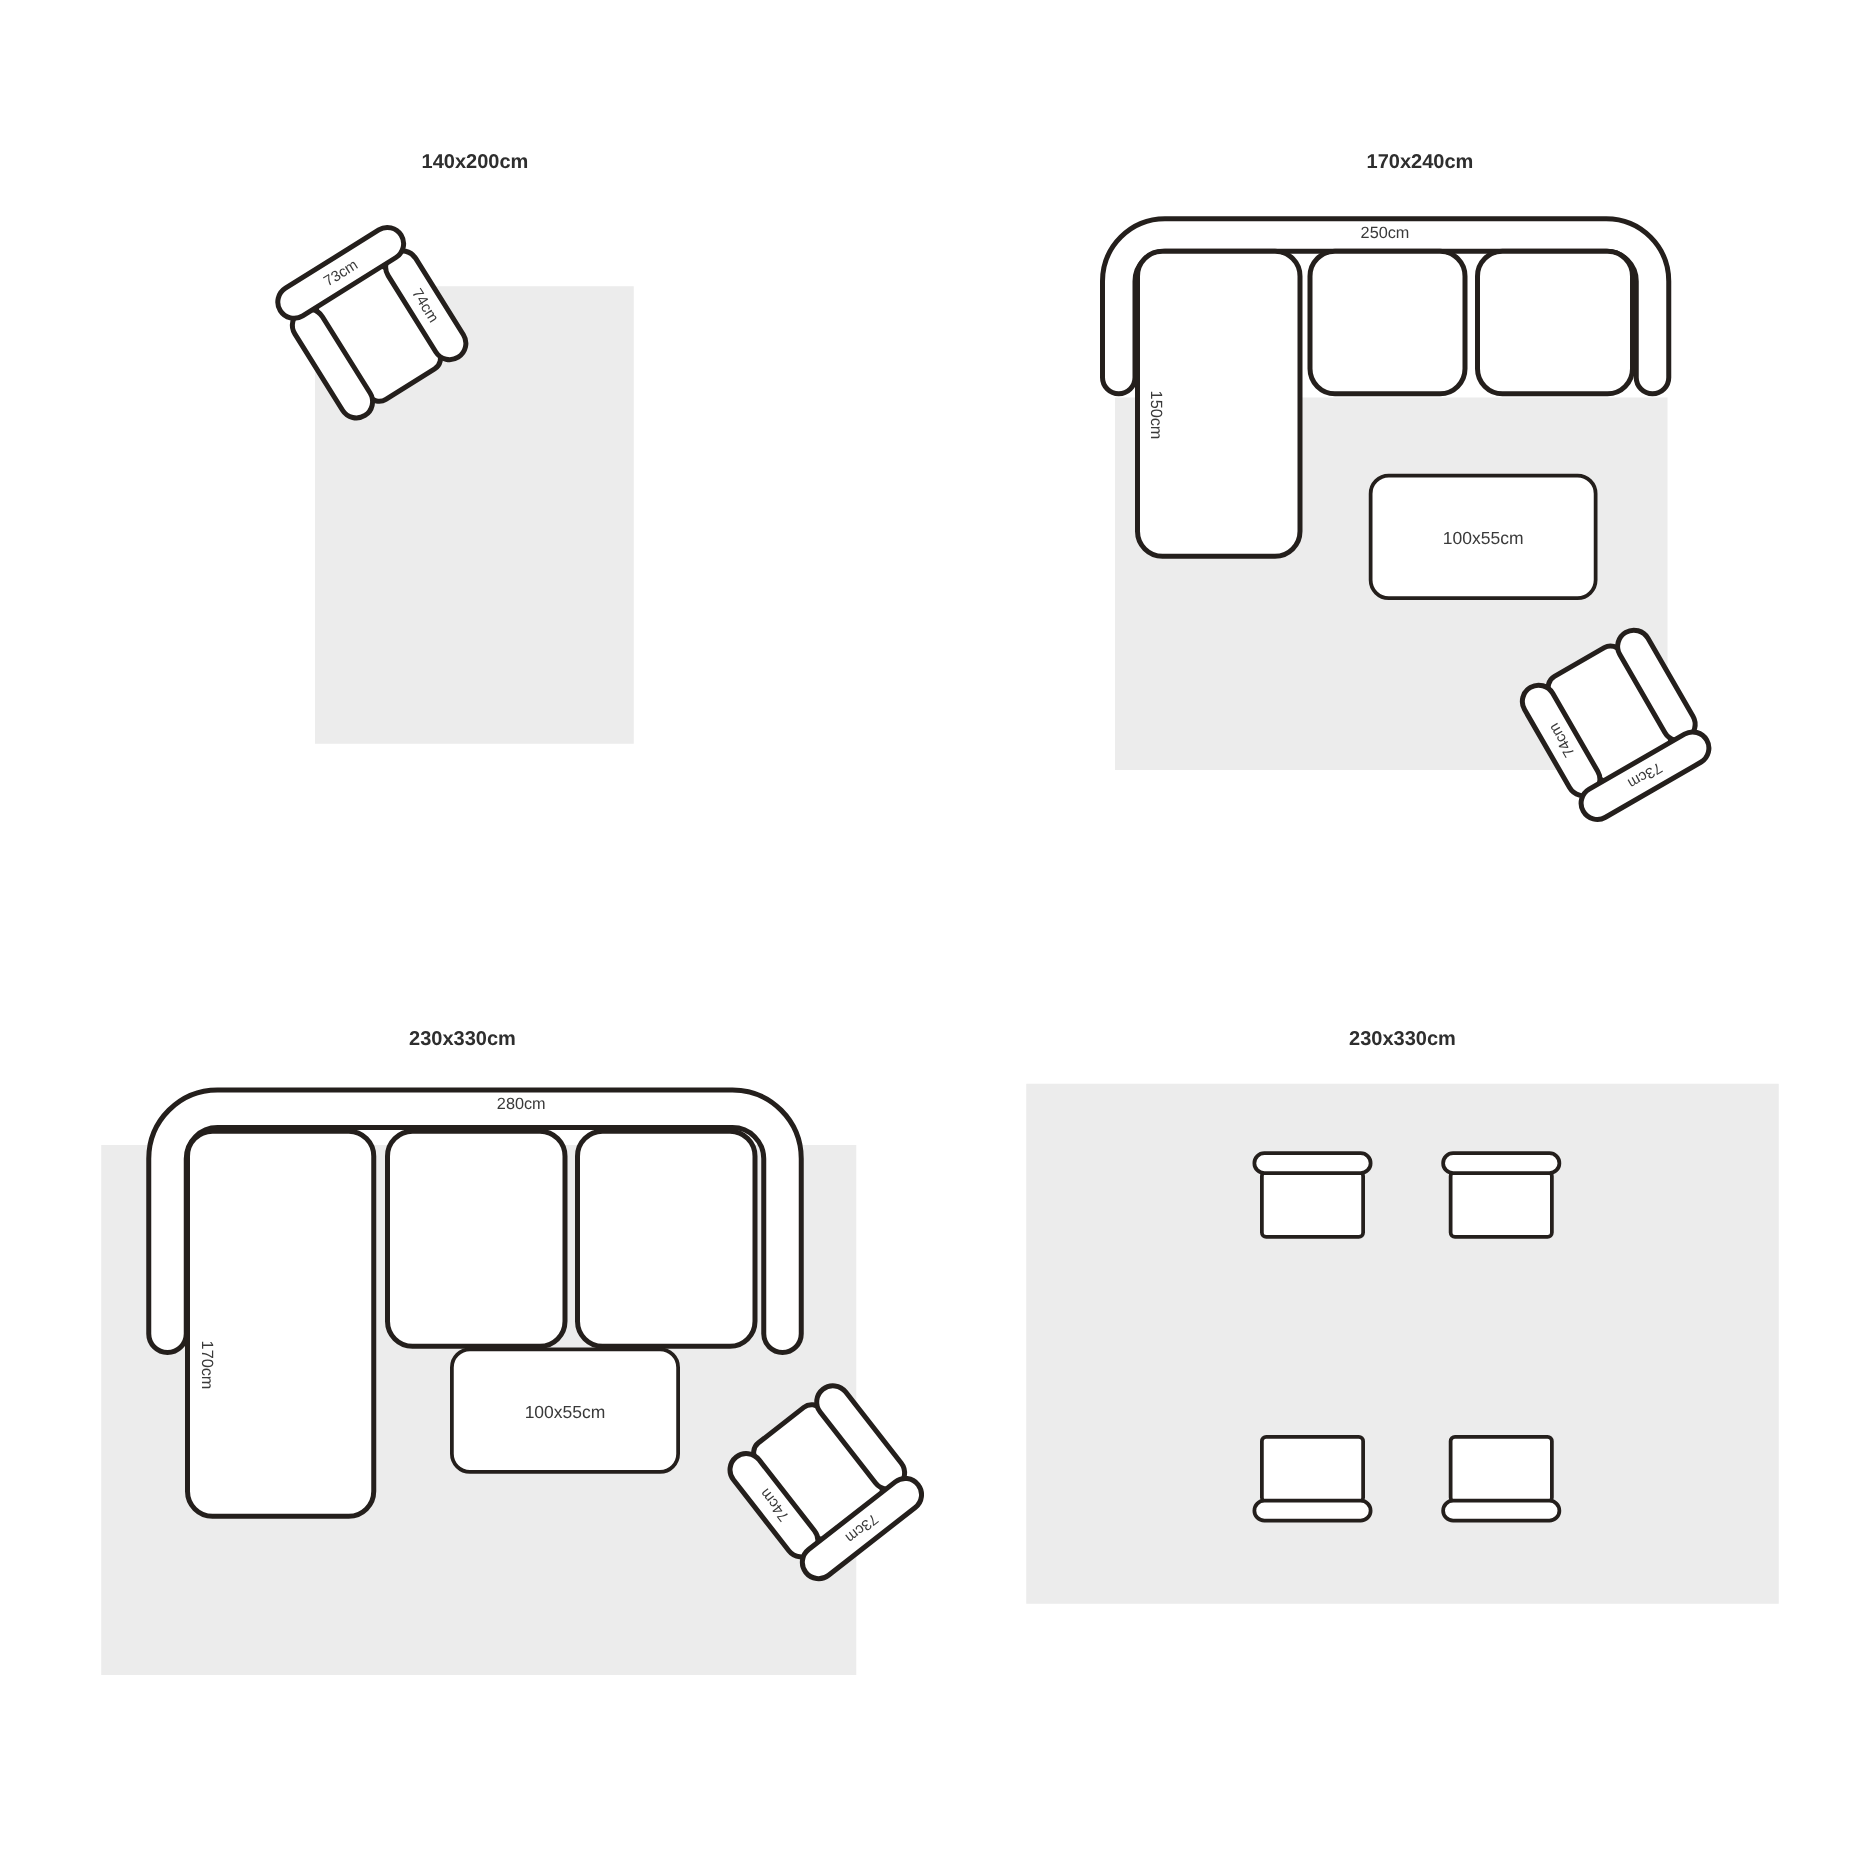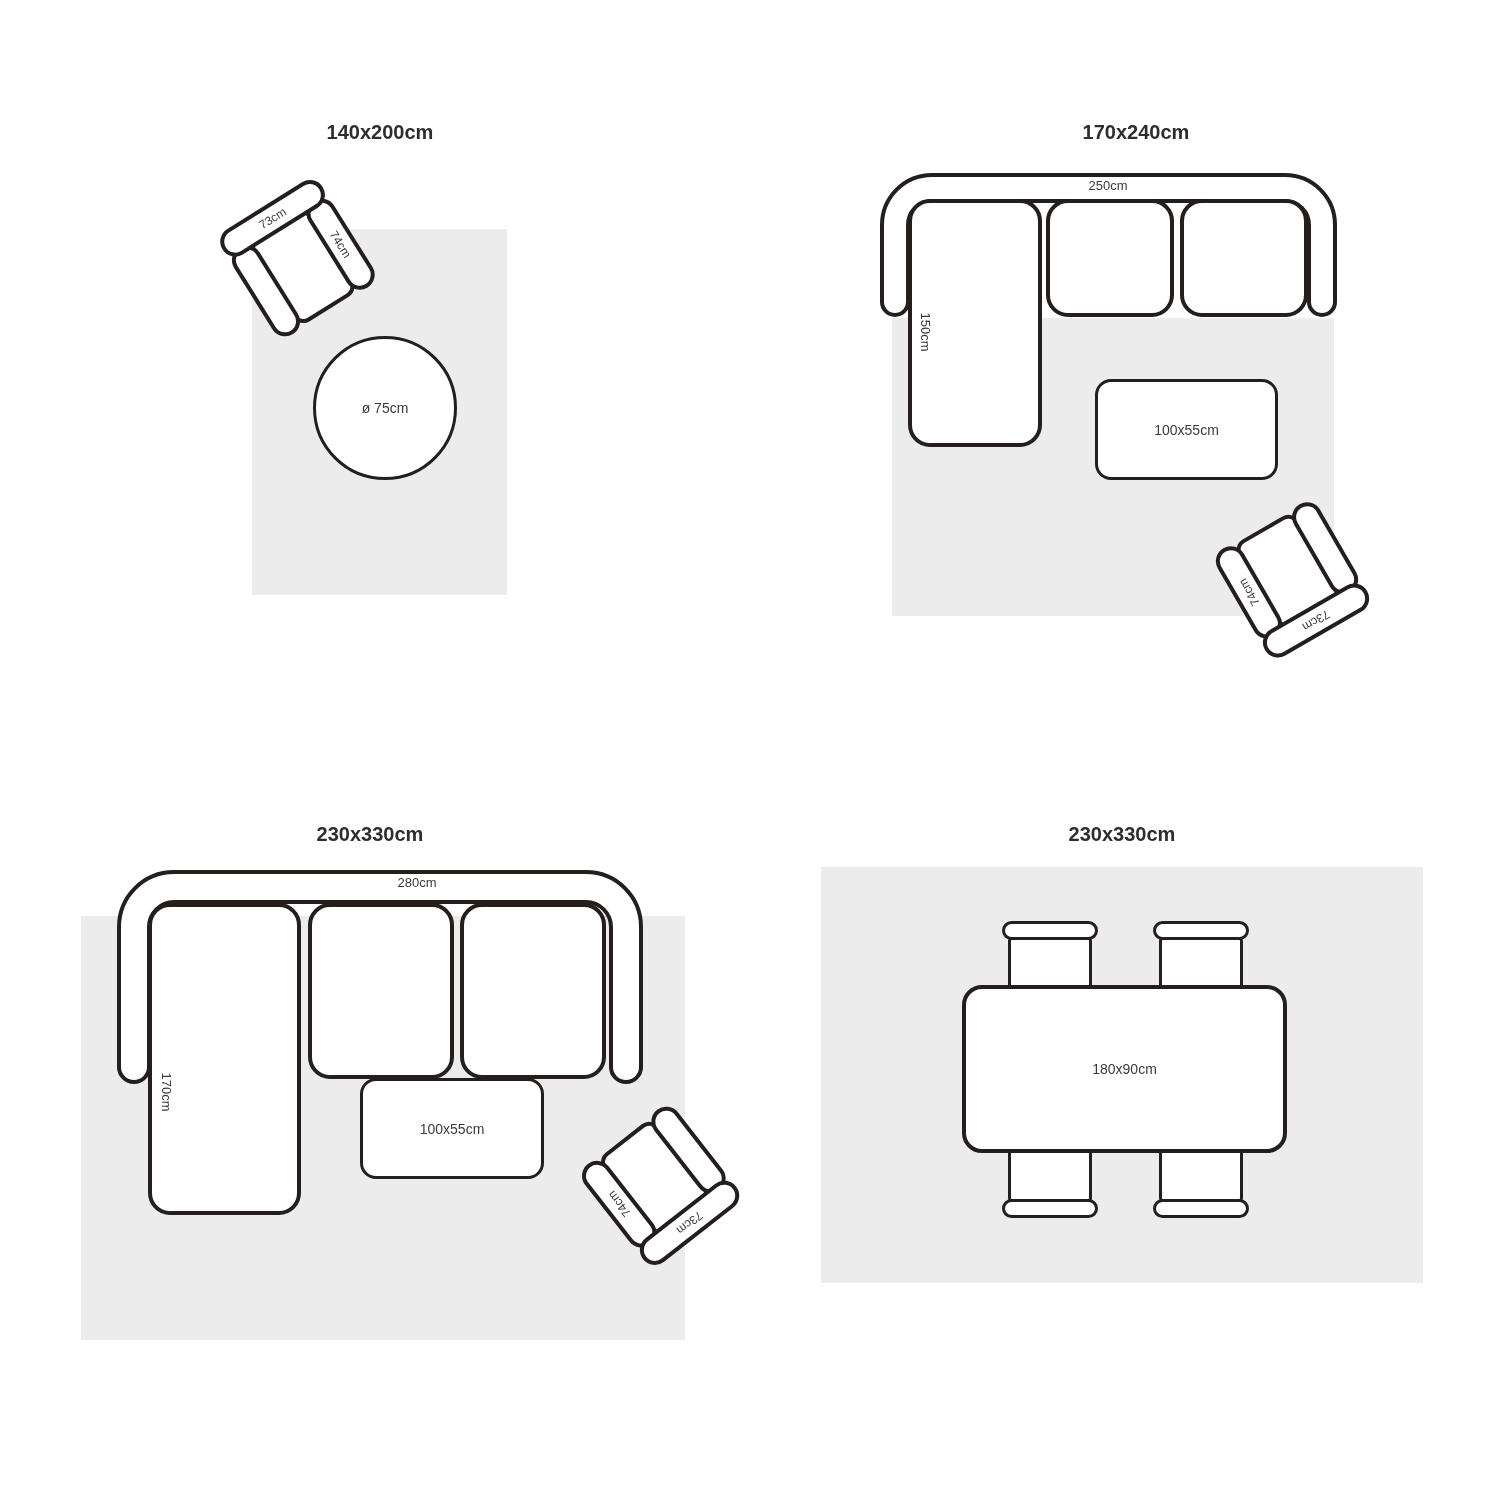--- a/index.html
+++ b/index.html
@@ -9,21 +9,21 @@
     --title:#2e2e2e;
   }
   html,body{margin:0;padding:0;background:#ffffff;}
   #stage{
     position:relative;width:1500px;height:1500px;background:#ffffff;overflow:hidden;
     font-family:"Liberation Sans", sans-serif;
   }
   #stage *{box-sizing:border-box;}
   .title{
     position:absolute;transform:translateX(-50%);
-    font-size:20px;font-weight:700;color:var(--title);white-space:nowrap;
+    font-size:16px;font-weight:700;color:var(--title);white-space:nowrap;
   }
   .rug{position:absolute;background:var(--rug);z-index:1;}
   .sofa-label{position:absolute;z-index:4;transform:translateX(-50%);font-size:13px;color:var(--label);white-space:nowrap;}
   .sofa-label.vert{transform:translate(-50%,-50%) rotate(90deg);}
   .sofa-svg{position:absolute;z-index:2;overflow:visible;}
   .sofa-svg path{fill:#ffffff;stroke:var(--line);stroke-width:4px;}
   .cushion{
     position:absolute;z-index:3;background:#ffffff;
     border:4px solid var(--line);border-radius:22px;
   }
@@ -89,23 +89,20 @@
     <div class="seat"></div>
     <div class="arm left"></div>
     <div class="arm right">
       <span class="albl">74cm</span>
     </div>
     <div class="back">
       <span class="blbl">73cm</span>
     </div>
   </div>
 
-  <div class="round-table" style="left:313px;top:336px;width:144px;height:144px;">
-    <span>ø 75cm</span>
-  </div>
 
   <div class="title" style="left:1136px;top:121px;">170x240cm</div>
   <div class="rug" style="left:892px;top:318px;width:442px;height:298px;"></div>
 
   <svg class="sofa-svg" style="left:880px;top:173px;" width="457" height="145" viewBox="0 0 457 145">
     <path d="M 2 129 L 2 52 A 50 50 0 0 1 52 2 L 405 2 A 50 50 0 0 1 455 52 L 455 129 A 13 13 0 0 1 429 129 L 429 52 A 24 24 0 0 0 405 28 L 52 28 A 24 24 0 0 0 28 52 L 28 129 A 13 13 0 0 1 2 129 Z"></path>
   </svg>
   <div class="cushion" style="left:908px;top:199px;width:134px;height:248px;"></div>
   <div class="cushion" style="left:1046px;top:199px;width:128px;height:118px;"></div>
   <div class="cushion" style="left:1180px;top:199px;width:128px;height:118px;"></div>
@@ -167,17 +164,14 @@
   </div>
   <div class="dchair bottom" style="left:1002px;top:1148px;">
     <div class="dseat"></div>
     <div class="dback"></div>
   </div>
   <div class="dchair bottom" style="left:1153px;top:1148px;">
     <div class="dseat"></div>
     <div class="dback"></div>
   </div>
 
-  <div class="dtable" style="left:962px;top:985px;width:325px;height:168px;">
-    <span>180x90cm</span>
-  </div>
 
 </div>
 
 </body></html>

